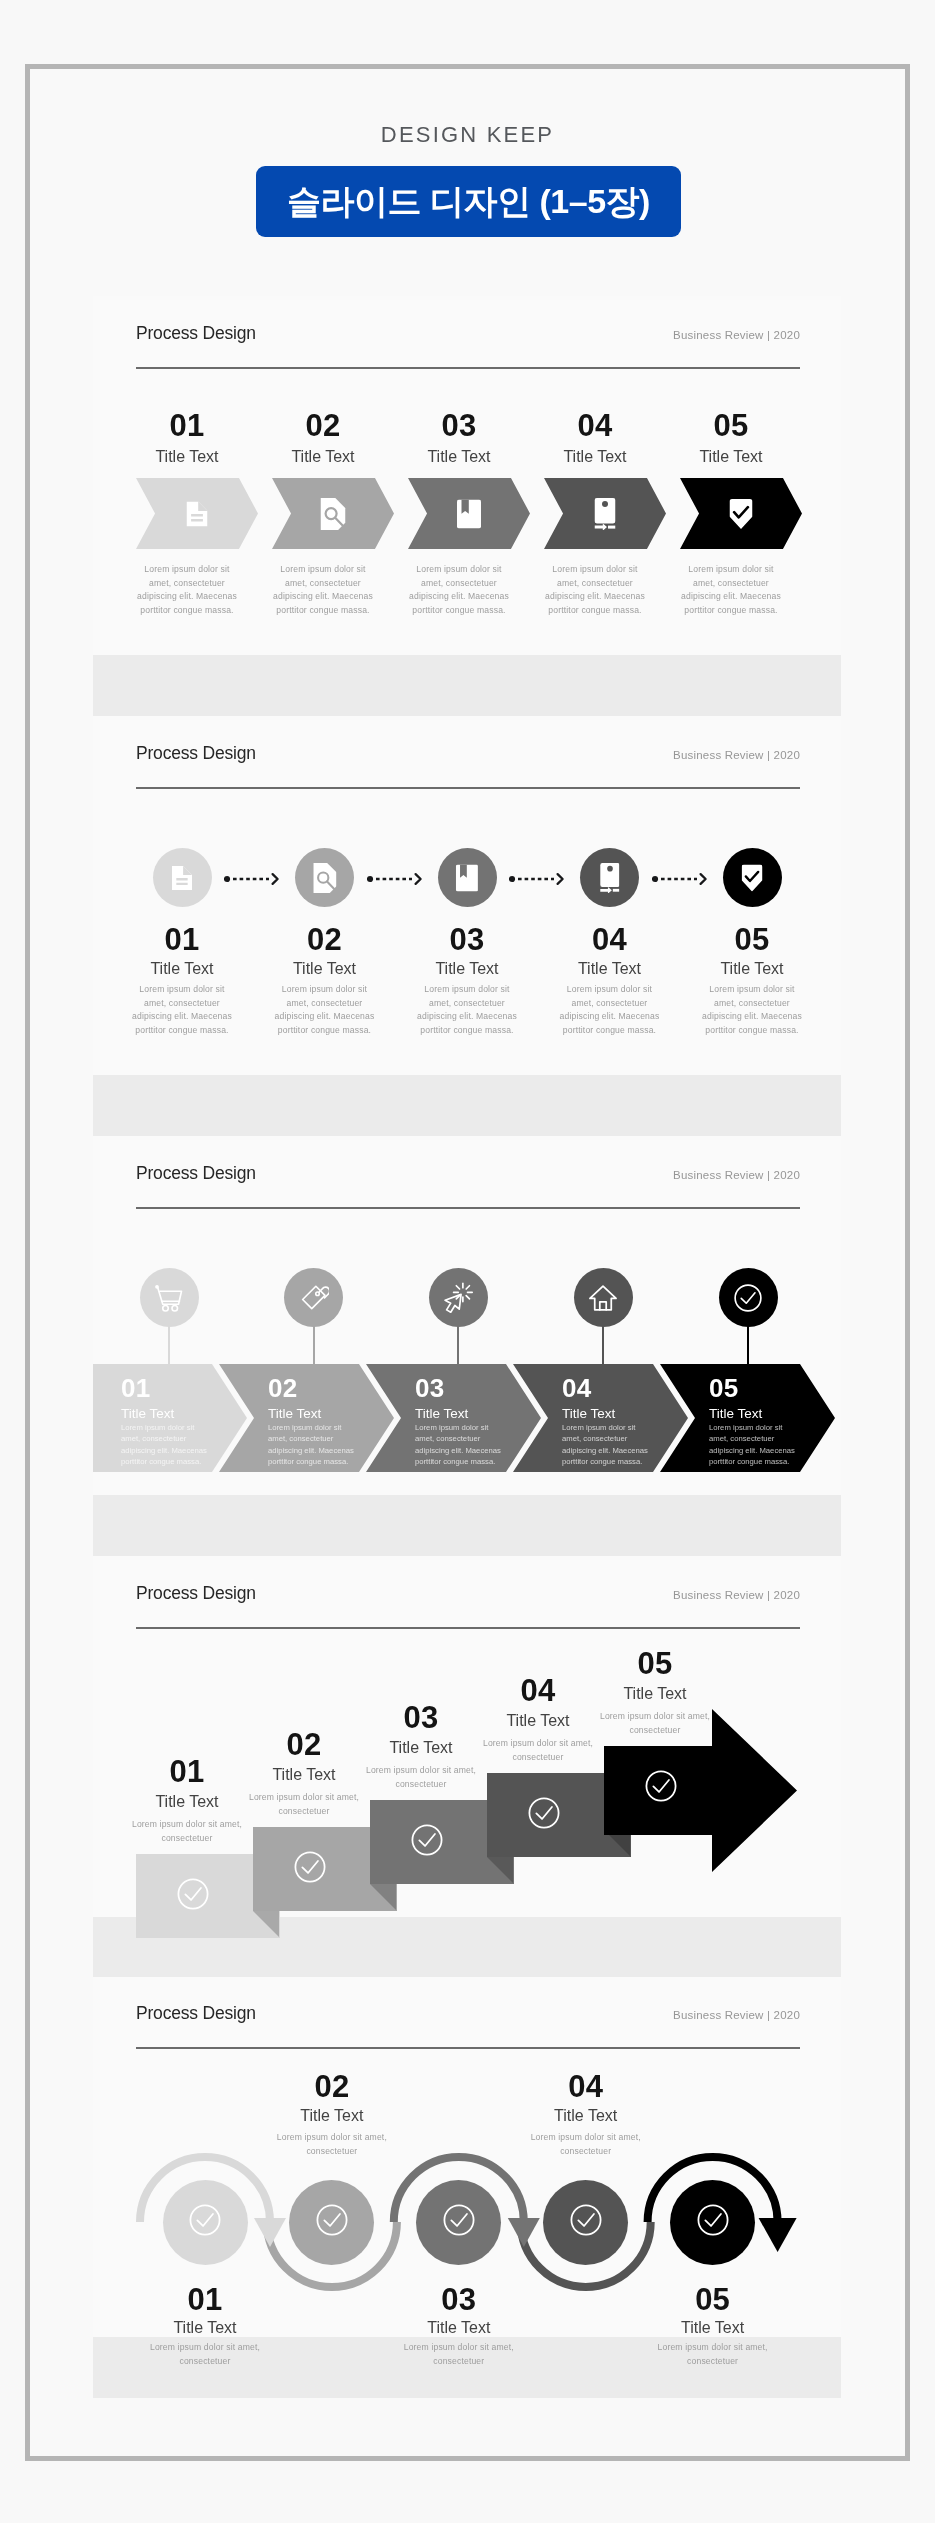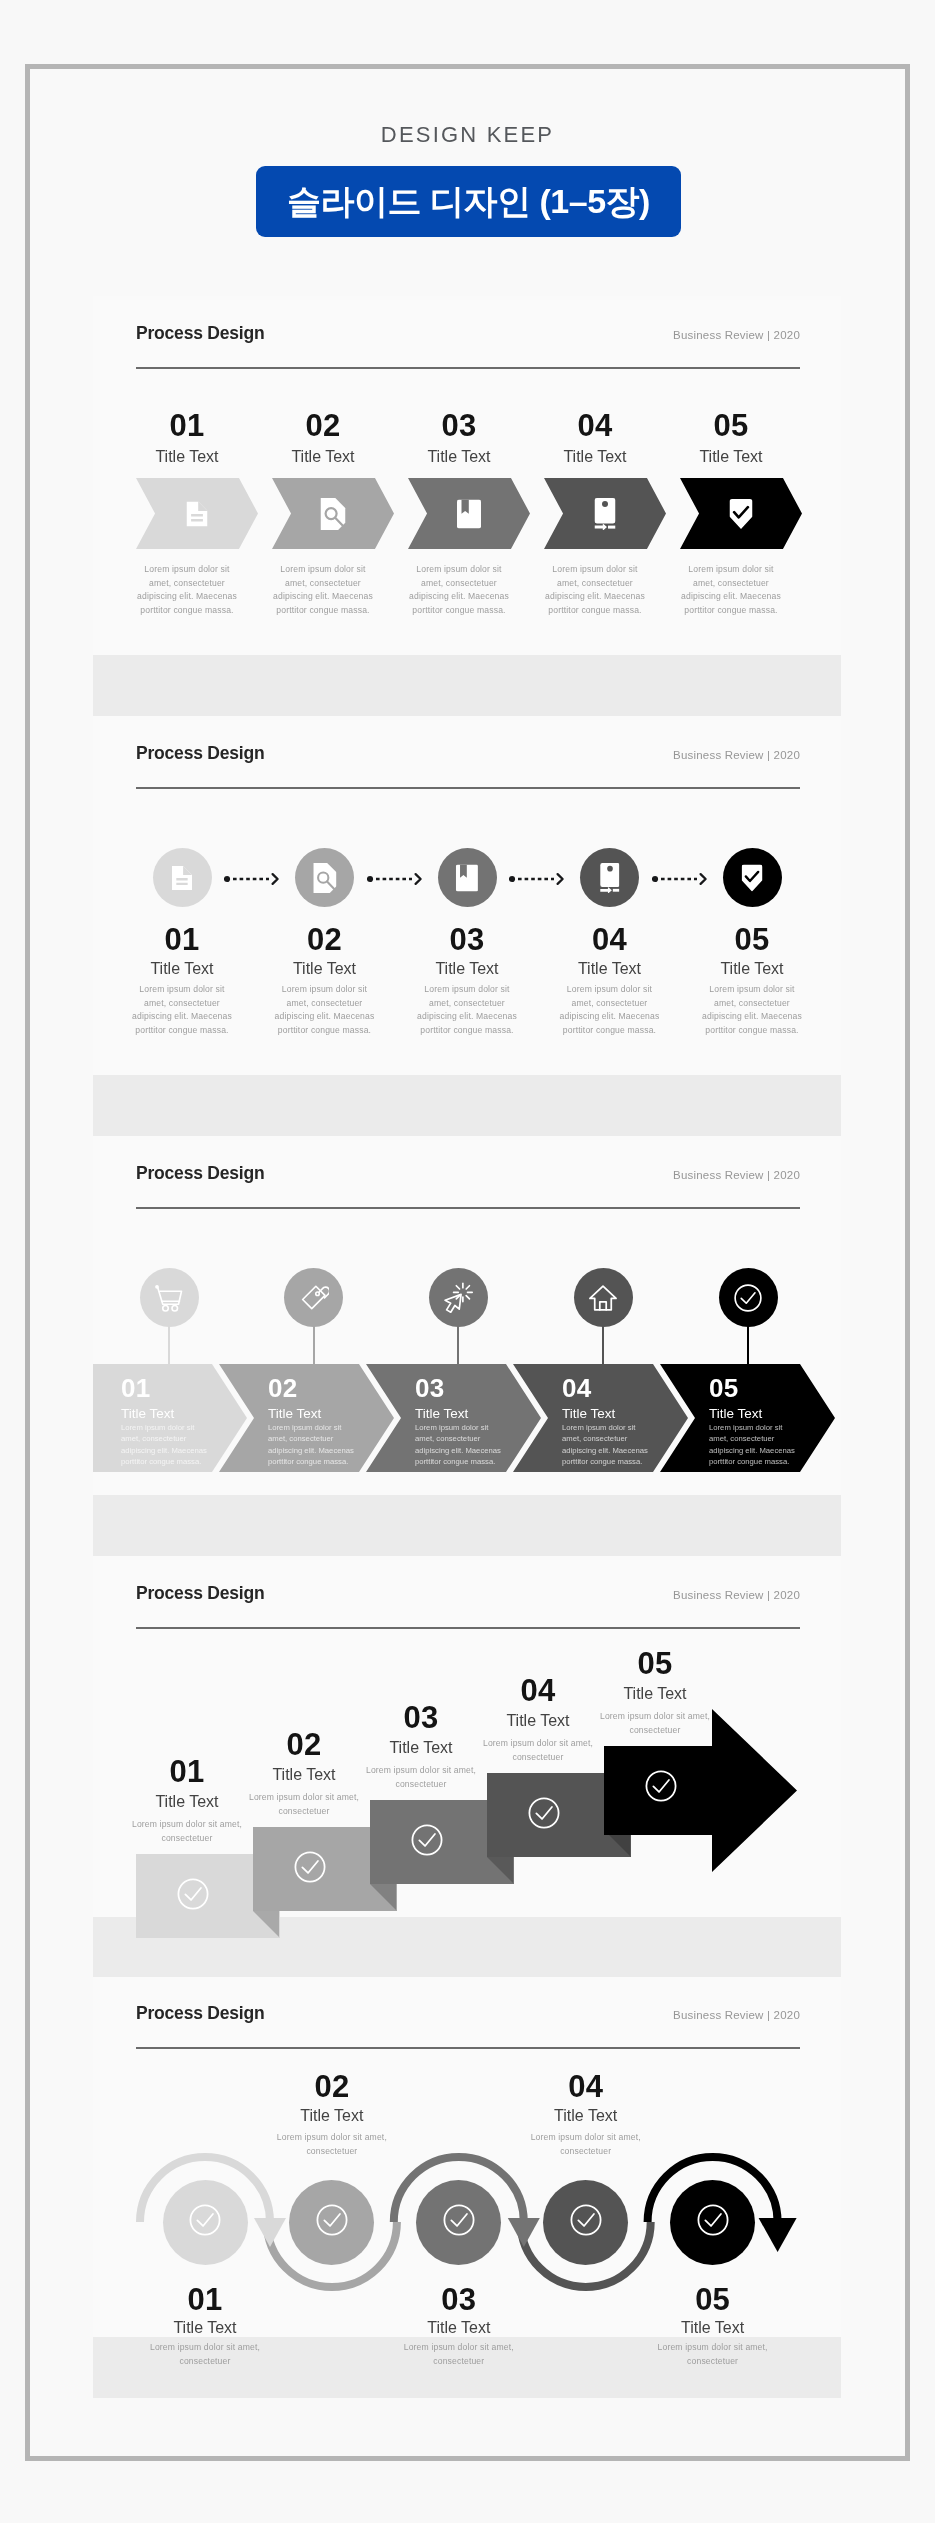--- a/index.html
+++ b/index.html
@@ -11,21 +11,21 @@
   .brand{position:absolute;left:0;top:122px;width:935px;text-align:center;
          font-size:22px;letter-spacing:2.2px;color:#55585c;font-weight:300;}
   .titlebox{position:absolute;left:256px;top:166px;width:425px;height:71px;
             background:#0449b0;border-radius:9px;}
   .titlebox span{position:absolute;left:0;top:0;width:100%;height:100%;
             display:flex;align-items:center;justify-content:center;
             color:#fff;font-size:34px;font-weight:700;letter-spacing:-0.5px;}
 
   .slide{position:absolute;left:93px;width:748px;background:#fafafa;overflow:hidden;}
   .band{position:absolute;left:0;width:748px;height:62px;background:#ebebeb;}
-  .shead{position:absolute;left:43px;top:27px;font-size:17.5px;font-weight:700;color:#262626;letter-spacing:-0.2px;text-align:center;}
+  .shead{position:absolute;left:43px;top:27px;font-size:17.5px;font-weight:400;color:#262626;letter-spacing:-0.2px;text-align:center;}
   .smeta{position:absolute;left:500px;top:33px;width:207px;text-align:right;font-size:11.5px;color:#969696;letter-spacing:0.2px;}
   .srule{position:absolute;left:43px;top:71px;width:664px;height:1.6px;background:#6b6b6b;}
 
   .num{position:absolute;font-weight:700;color:#141414;text-align:center;font-size:31px;letter-spacing:0.2px;line-height:1;}
   .tt{position:absolute;color:#424242;text-align:center;font-size:16px;font-weight:400;line-height:1;}
   .lorem{position:absolute;color:#9d9d9d;text-align:center;font-size:8.6px;line-height:13.6px;letter-spacing:0.15px;}
   .lorem span,.loremw span{display:block;}
   .loremw{position:absolute;}
 
   

